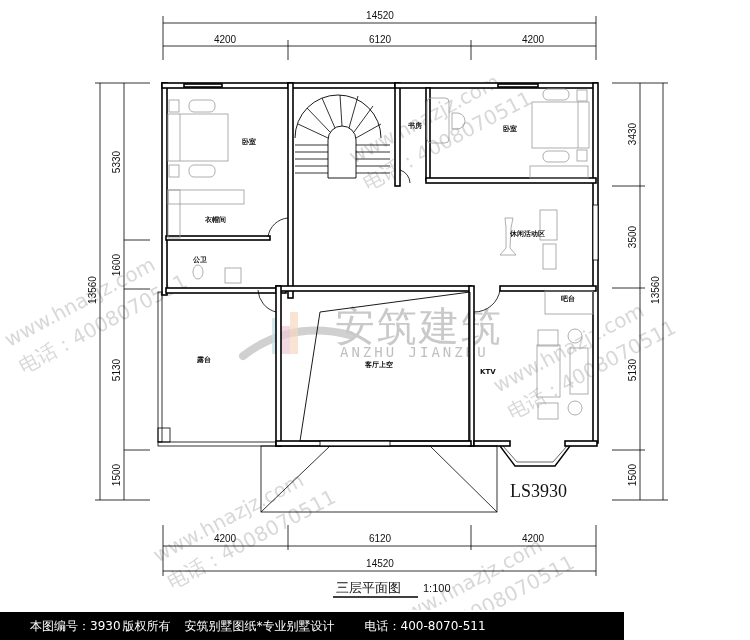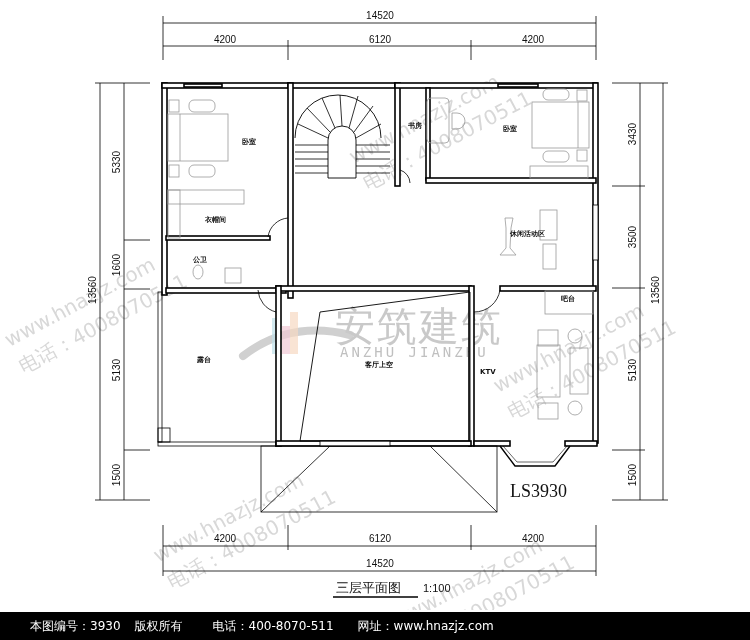--- a/index.html
+++ b/index.html
@@ -1,25 +1,25 @@
 <!DOCTYPE html>
 <html><head>
   <meta charset="utf-8">
   <style>
     html, body { margin: 0; padding: 0; background: #ffffff; }
     body { width: 750px; height: 640px; position: relative; overflow: hidden; font-family: "Liberation Sans", sans-serif; }
     .canvas { position: absolute; left: 0; top: 0; width: 750px; height: 610px; }
     .footer-bar {
-      position: absolute; left: 0; top: 612px; width: 750px; height: 28px;
+      position: absolute; left: 0; top: 612px; width: 624px; height: 28px;
       background: #000; color: #fff; display: flex; align-items: center;
       font-family: "DejaVu Sans", sans-serif; font-size: 12px; white-space: nowrap;
     }
     .footer-bar span { margin-right: 0; }
     .f1 { margin-left: 30px; }
-    .f2 { margin-left: 14px; font-family: Liberation Mono, monospace; }
+    .f2 { margin-left: 2px; font-family: Liberation Mono, monospace; }
     .f3 { margin-left: 14px; }
     .f4 { margin-left: 30px; }
     .f5 { margin-left: 24px; }
     .dim { font-family: "Liberation Sans", sans-serif; font-size: 10px; fill: #111; }
     .room { font-family: "DejaVu Sans", sans-serif; font-size: 7px; fill: #111; font-weight: bold; }
     .wm { font-family: "DejaVu Sans", sans-serif; font-size: 20px; fill: #d8d8d8; }
     .wall { fill: #fff; stroke: #000; stroke-width: 1.6; }
     .thin { fill: none; stroke: #000; stroke-width: 0.8; }
     .furn { fill: none; stroke: #999; stroke-width: 0.8; }
     .logo-cn { font-family: "DejaVu Sans", sans-serif; font-size: 40px; fill: #c9c9c9; letter-spacing: 2px; }
@@ -246,15 +246,15 @@
   <text class="code" x="510" y="497">LS3930</text>
 
   <text class="title-cn" x="336" y="592">三层平面图</text>
   <line x1="333" y1="597" x2="418" y2="597" stroke="#000" stroke-width="1.5"></line>
   <text class="scale" x="423" y="592">1:100</text>
 </svg>
 
 <div class="footer-bar">
   <span class="f1">本图编号：3930</span>
   <span class="f2">版权所有</span>
+  <span class="f3">安筑别墅图纸*专业别墅设计</span>
   <span class="f4">电话：400-8070-511</span>
-  <span class="f5">网址：www.hnazjz.com</span>
 </div>
 
 </body></html>

